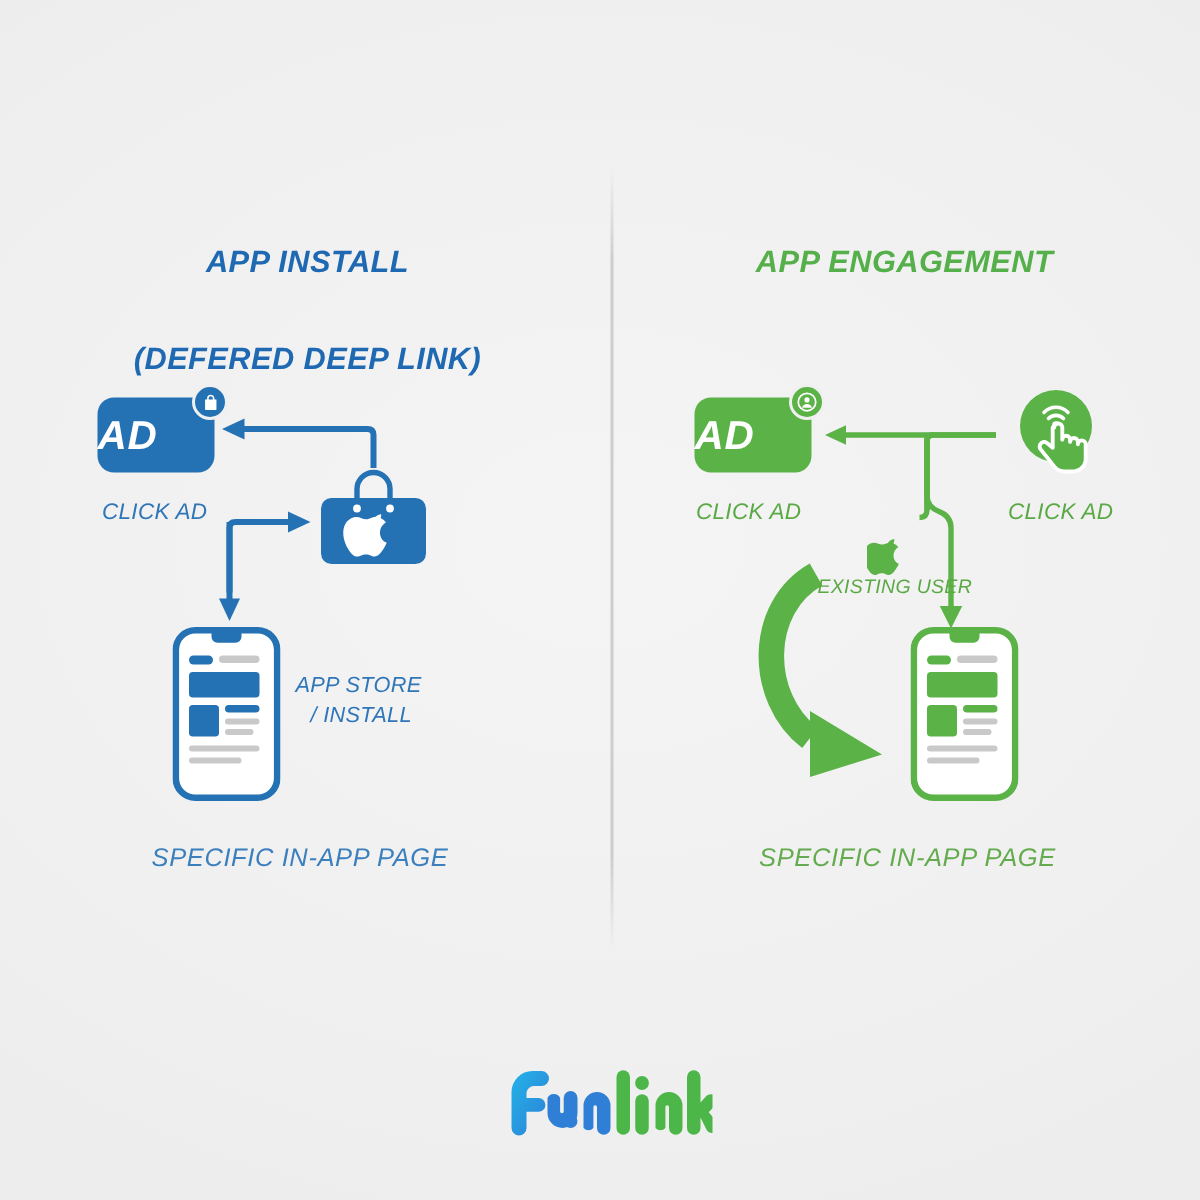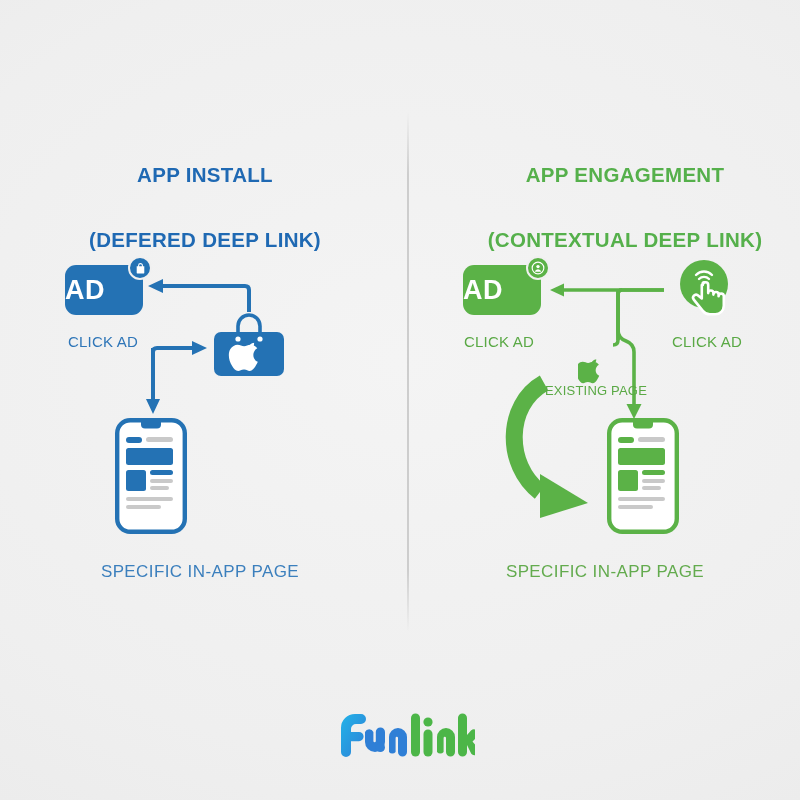--- a/index.html
+++ b/index.html
@@ -15,20 +15,21 @@
     background:
       radial-gradient(ellipse 120% 90% at 50% 45%, #f4f4f4 0%, #efefef 55%, #e8e8e8 100%);
     position: relative;
   }
 
   #stage {
     position: absolute;
     inset: 0;
     width: 732px;
     height: 800px;
+    font-style: italic;
   }
 
   
   .divider {
     position: absolute;
     left: 407px;
     top: 112px;
     width: 2px;
     height: 520px;
     background: linear-gradient(to bottom,
@@ -43,21 +44,21 @@
     position: absolute;
     text-align: center;
     font-weight: bold;
     font-size: 20.5px;
     letter-spacing: 0.3px;
     line-height: 27px;
     white-space: nowrap;
   }
   .heading .l2 { display: block; margin-top: 38px; }
   #heading-left  { left: 40px;  top: 161px; width: 330px; color: #1f69b3; }
-  #heading-right { left: 460px; top: 161px; width: 330px; color: #55b04b; }
+  #heading-right { left: 438px; top: 161px; width: 330px; color: #55b04b; }
 
   
   .ad-badge {
     position: absolute;
     width: 78px;
     height: 50px;
     border-radius: 11px;
     display: flex;
     align-items: center;
     justify-content: flex-start;
@@ -160,21 +161,20 @@
 
   <div class="divider"></div>
 
   <div class="heading" id="heading-left">
     <span>APP INSTALL</span>
     <span class="l2">(DEFERED DEEP LINK)</span>
   </div>
 
   <div class="heading" id="heading-right">
     <span>APP ENGAGEMENT</span>
-    <span class="l2">(CONTEXTUAL DEEP LINK)</span>
   </div>
 
   <svg class="connectors" id="left-connectors" viewBox="0 0 800 800">
 
     <path d="M 249 312 L 249 290 Q 249 286 245 286 L 160 286" fill="none" stroke="#2472b4" stroke-width="4" stroke-linecap="butt"></path>
     <polygon points="148,286 163,279 163,293" fill="#2472b4"></polygon>
 
     <path d="M 153 395 L 153 352 Q 153 348 157 348 L 195 348" fill="none" stroke="#2472b4" stroke-width="4"></path>
     <polygon points="207,348 192,341 192,355" fill="#2472b4"></polygon>
 
@@ -212,20 +212,24 @@
     <svg width="74" height="66" viewBox="0 0 74 66">
       <path d="M26 22 V14 a11 11 0 0 1 22 0 V22" fill="none" stroke="#2472b4" stroke-width="3.6"></path>
       <rect x="2" y="20" width="70" height="44" rx="7" fill="#2472b4"></rect>
       <circle cx="26" cy="27" r="2.6" fill="#ffffff"></circle>
       <circle cx="48" cy="27" r="2.6" fill="#ffffff"></circle>
       <path d="M37.2 33.6 c1.6 -2.2 4.2 -2.7 4.9 -2.8 c0.2 2 -0.6 3.8 -1.7 5 c-1.1 1.2 -2.6 2 -4 1.9 c-0.2 -1.7 0.5 -3.3 0.8 -4.1 z" fill="#ffffff"></path>
       <path d="M45.8 49.8 c-0.8 1.8 -1.2 2.6 -2.2 4.2 c-1.4 2.2 -3.4 5 -5.9 5 c-2.2 0 -2.8 -1.5 -5.8 -1.4 c-3 0 -3.6 1.4 -5.8 1.4 c-2.5 0 -4.4 -2.5 -5.8 -4.7 c-4 -6.2 -4.4 -13.4 -1.9 -17.3 c1.7 -2.7 4.5 -4.3 7.1 -4.3 c2.7 0 4.4 1.5 6.6 1.5 c2.2 0 3.5 -1.5 6.6 -1.5 c2.4 0 4.9 1.3 6.6 3.6 c-5.8 3.2 -4.9 11.5 0.5 13.5 z" fill="#ffffff"></path>
     </svg>
   </div>
 
+  <div id="app-store-label">
+    <span>APP STORE</span>
+    <span class="l2">/ INSTALL</span>
+  </div>
 
   <div class="phone" id="phone-left">
     <svg width="72" height="116" viewBox="0 0 72 116">
       <rect x="2.2" y="2.2" width="67.6" height="111.6" rx="13" fill="#ffffff" stroke="#2472b4" stroke-width="4.4"></rect>
       <path d="M26 3 h20 a0 0 0 0 1 0 0 v3.5 a4 4 0 0 1 -4 4 h-12 a4 4 0 0 1 -4 -4 Z" fill="#2472b4"></path>
       <rect x="11" y="19" width="16" height="6" rx="3" fill="#2472b4"></rect>
       <rect x="31" y="19" width="27" height="5" rx="2.5" fill="#c9c9c9"></rect>
       <rect x="11" y="30" width="47" height="17" rx="2.5" fill="#2472b4"></rect>
       <rect x="11" y="52" width="20" height="21" rx="2.5" fill="#2472b4"></rect>
       <rect x="35" y="52" width="23" height="5" rx="2.5" fill="#2472b4"></rect>
@@ -260,21 +264,21 @@
     </svg>
   </div>
   <div class="caption green" id="click-ad-finger">CLICK AD</div>
 
   <div id="apple-logo-right">
     <svg width="28" height="32" viewBox="0 0 28 32">
       <path d="M14.2 6.6 c1.3 -1.8 3.4 -2.2 4 -2.3 c0.2 1.6 -0.5 3.1 -1.4 4.1 c-0.9 1 -2.1 1.6 -3.3 1.5 c-0.2 -1.4 0.4 -2.7 0.7 -3.3 z" fill="#5bb247"></path>
       <path d="M21.2 20.8 c-0.6 1.5 -1 2.1 -1.8 3.4 c-1.1 1.8 -2.8 4.1 -4.8 4.1 c-1.8 0 -2.3 -1.2 -4.7 -1.2 c-2.5 0 -3 1.2 -4.7 1.2 c-2 0 -3.6 -2.1 -4.7 -3.9 c-3.3 -5 -3.6 -10.9 -1.6 -14.1 c1.4 -2.2 3.7 -3.5 5.8 -3.5 c2.2 0 3.6 1.2 5.4 1.2 c1.8 0 2.9 -1.2 5.4 -1.2 c2 0 4 1.1 5.4 3 c-4.7 2.6 -4 9.4 0.3 11 z" fill="#5bb247"></path>
     </svg>
   </div>
-  <div class="caption green" id="existing-user">EXISTING PAGE</div>
+  <div class="caption green" id="existing-user">EXISTING USER</div>
 
   <div class="phone" id="phone-right">
     <svg width="72" height="116" viewBox="0 0 72 116">
       <rect x="2.2" y="2.2" width="67.6" height="111.6" rx="13" fill="#ffffff" stroke="#5bb247" stroke-width="4.4"></rect>
       <path d="M26 3 h20 a0 0 0 0 1 0 0 v3.5 a4 4 0 0 1 -4 4 h-12 a4 4 0 0 1 -4 -4 Z" fill="#5bb247"></path>
       <rect x="11" y="19" width="16" height="6" rx="3" fill="#5bb247"></rect>
       <rect x="31" y="19" width="27" height="5" rx="2.5" fill="#c9c9c9"></rect>
       <rect x="11" y="30" width="47" height="17" rx="2.5" fill="#5bb247"></rect>
       <rect x="11" y="52" width="20" height="21" rx="2.5" fill="#5bb247"></rect>
       <rect x="35" y="52" width="23" height="5" rx="2.5" fill="#5bb247"></rect>

